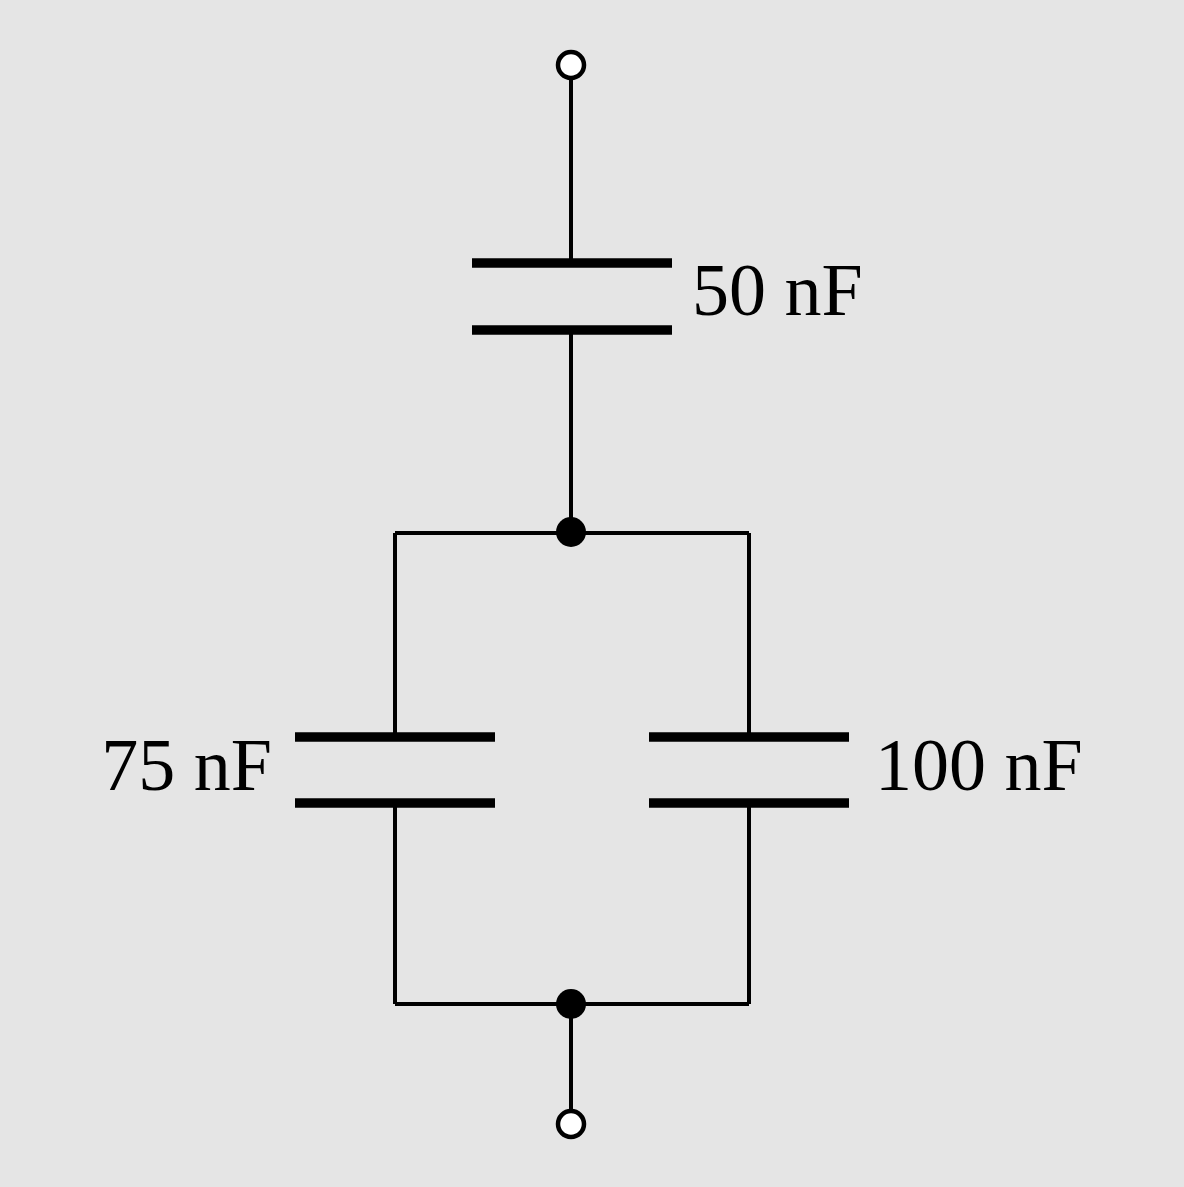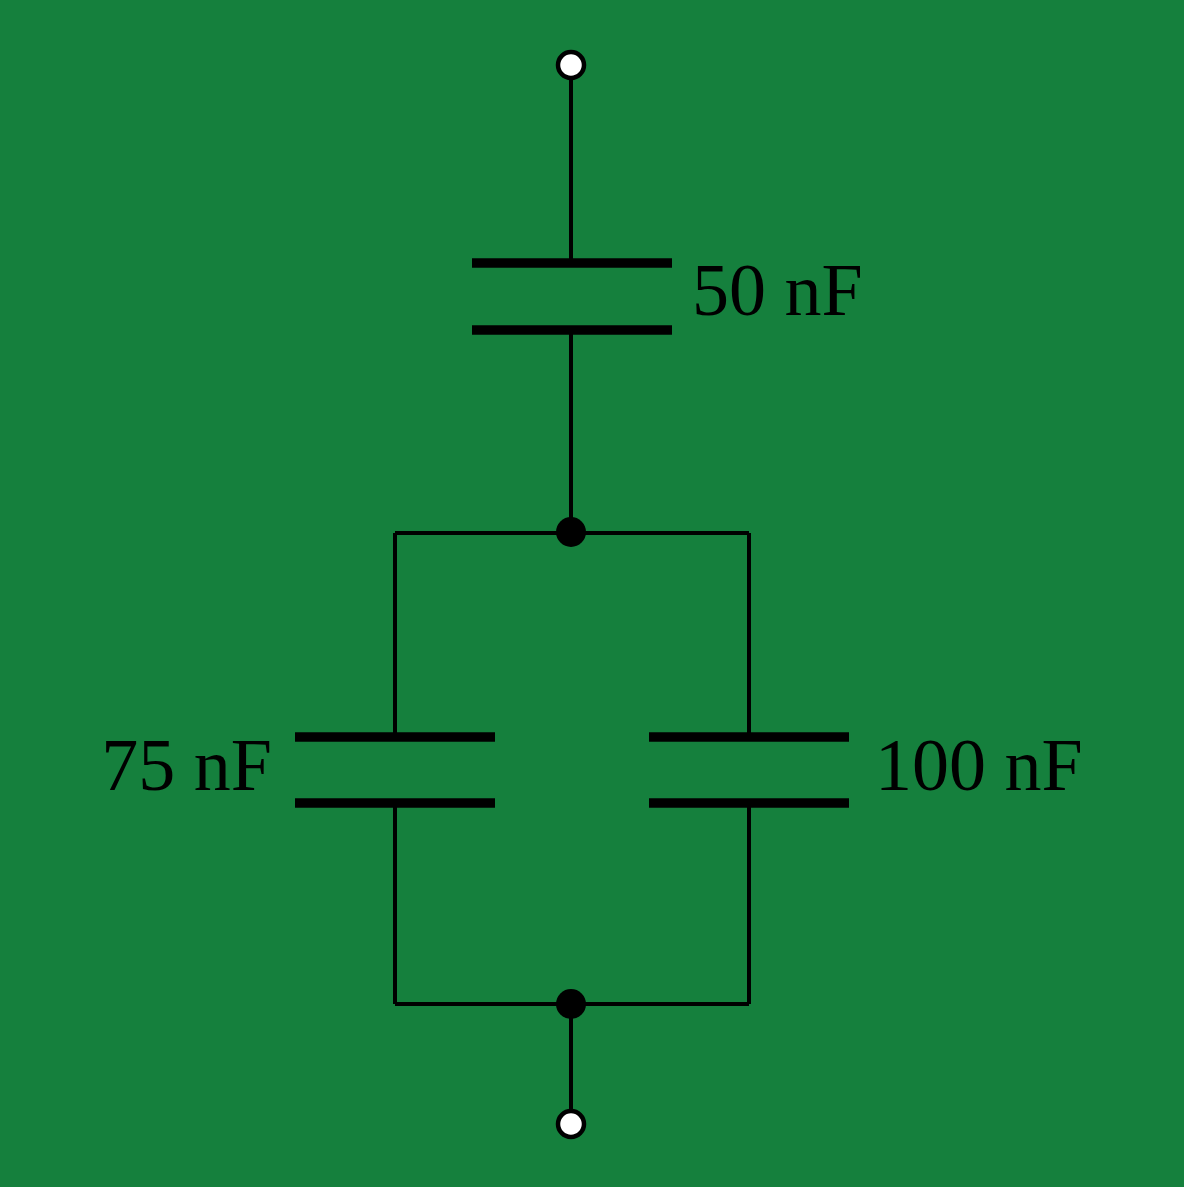--- a/index.html
+++ b/index.html
@@ -8,21 +8,21 @@
     padding: 0;
     background: #ffffff;
   }
   body {
     font-family: "Liberation Serif", "DejaVu Serif", serif;
   }
   #circuit-page {
     position: relative;
     width: 1184px;
     height: 1187px;
-    background: #15803d;
+    background: #e5e5e5;
     overflow: hidden;
   }
   #circuit-svg {
     position: absolute;
     top: 0;
     left: 0;
     display: block;
   }
   .wire {
     stroke: #000000;

